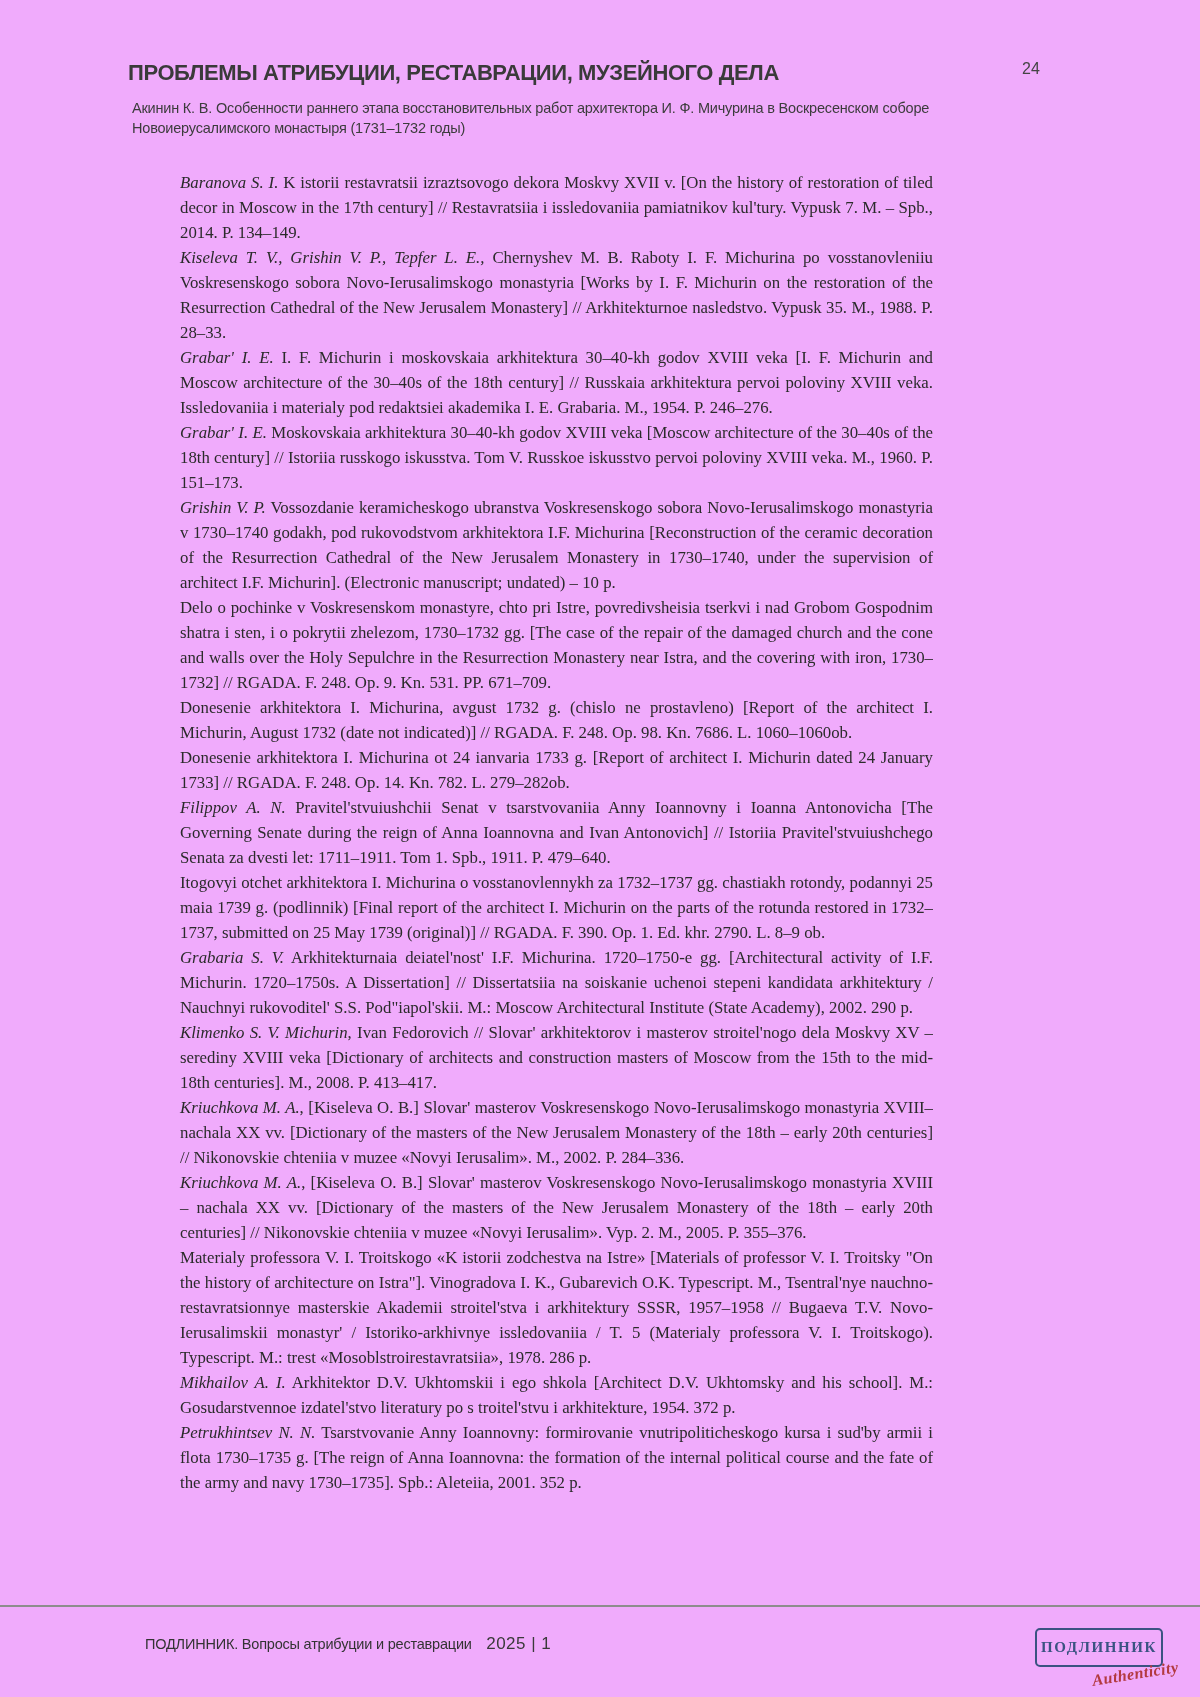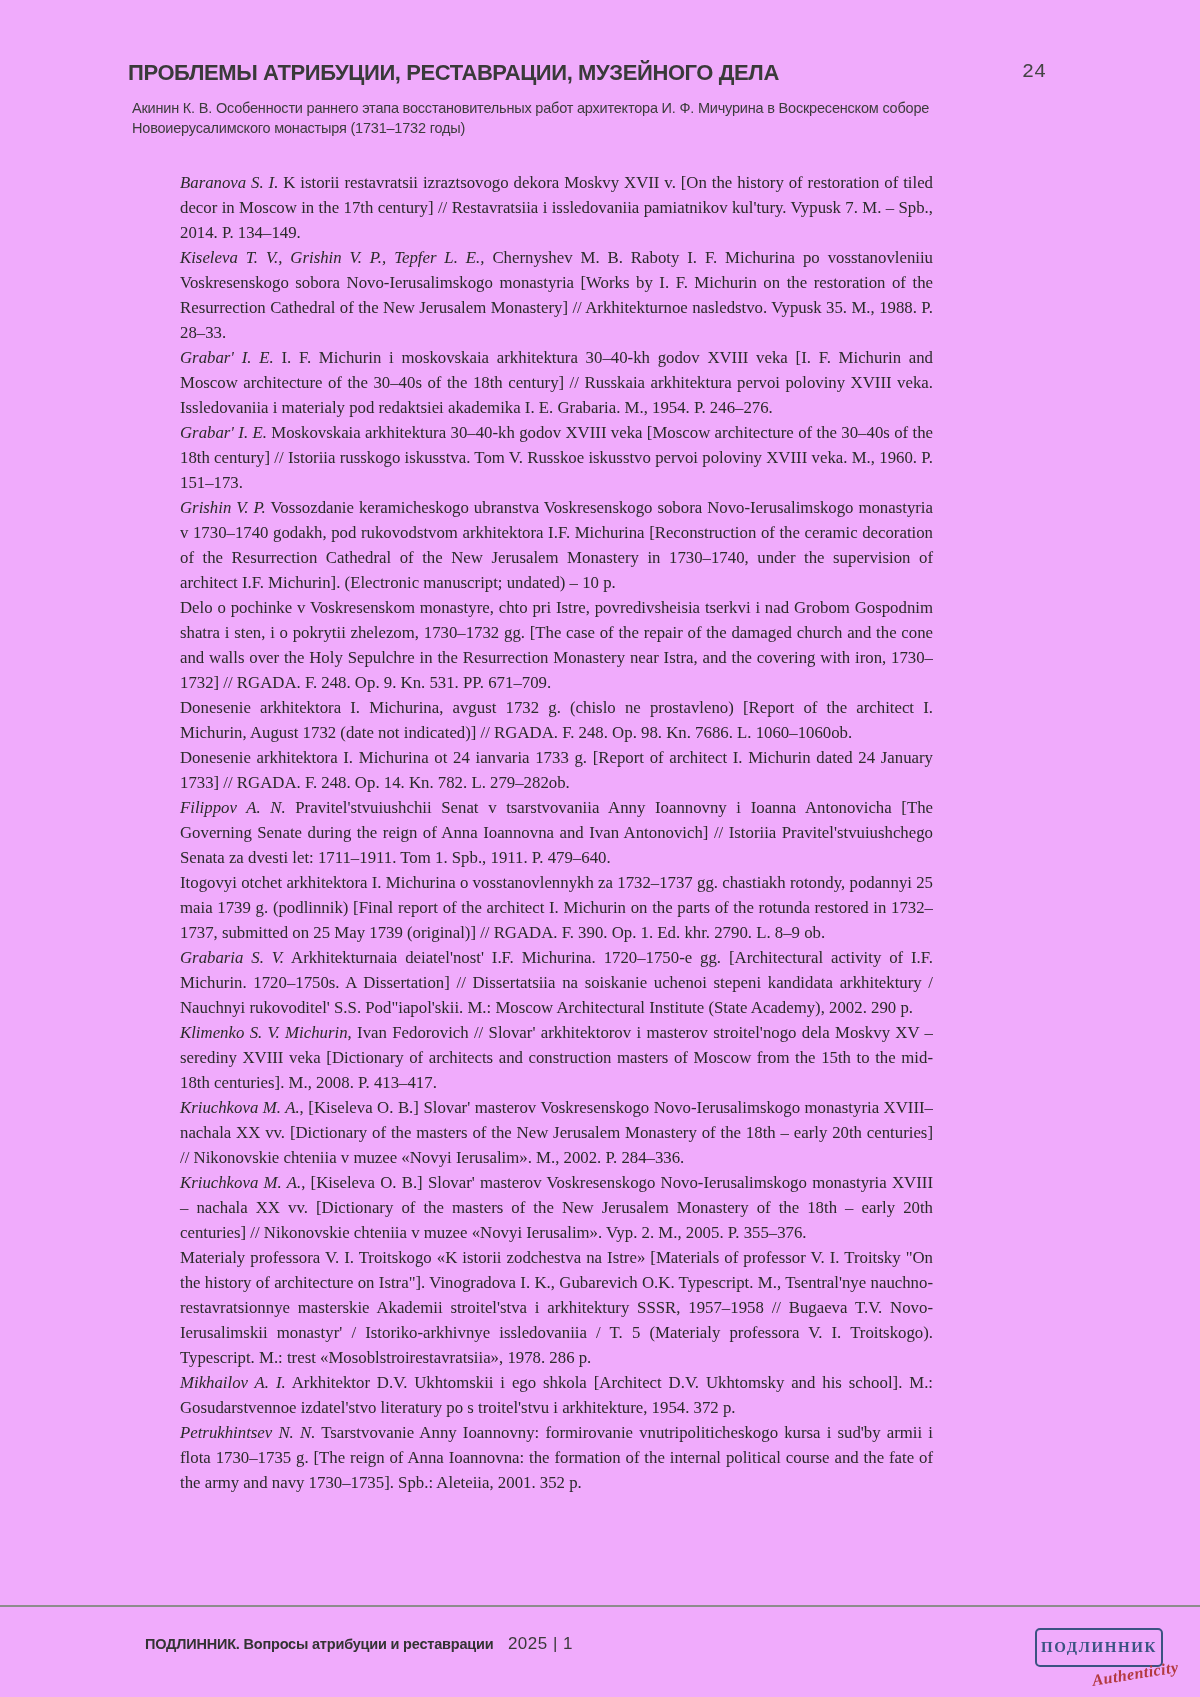--- a/index.html
+++ b/index.html
@@ -15,22 +15,22 @@
   
   .section-title {
     position:absolute; left:128px; top:60px;
     width:760px;
     font-family:"Liberation Sans", sans-serif;
     font-weight:700; font-size:22px; letter-spacing:-0.4px;
     color:#3a3a3a;
   }
   .page-number {
     position:absolute; left:1022px; top:60px;
-    font-family:Liberation Mono, monospace;
-    font-size:20px; color:#444444;
+    font-family:Liberation Sans, sans-serif;
+    font-size:16px; color:#444444;
   }
   .article-reference {
     position:absolute; left:132px; top:98px;
     width:820px;
     font-family:"Liberation Sans", sans-serif;
     font-size:14.5px; line-height:20px; letter-spacing:-0.2px;
     color:#3c3c3c;
     white-space:pre-line;
   }
   
@@ -49,21 +49,21 @@
     position:absolute; left:0; top:1605px;
     width:1200px; height:0;
     border-top:2px solid #8d8d8d;
   }
   .footer-line {
     position:absolute; left:145px; top:1634px;
     font-family:"Liberation Sans", sans-serif;
     white-space:nowrap;
   }
   .journal-title {
-    font-weight:700; font-size:14.5px; letter-spacing:-0.2px; color:#333333;
+    font-weight:400; font-size:14.5px; letter-spacing:-0.2px; color:#333333;
   }
   .issue-number {
     font-weight:400; font-size:17px; color:#3a3a3a; margin-left:10px; letter-spacing:0.5px;
   }
   .publisher-logo {
     position:absolute; left:1035px; top:1628px;
     width:128px; height:39px;
   }
   .logo-box {
     display:flex; align-items:center; justify-content:center;

